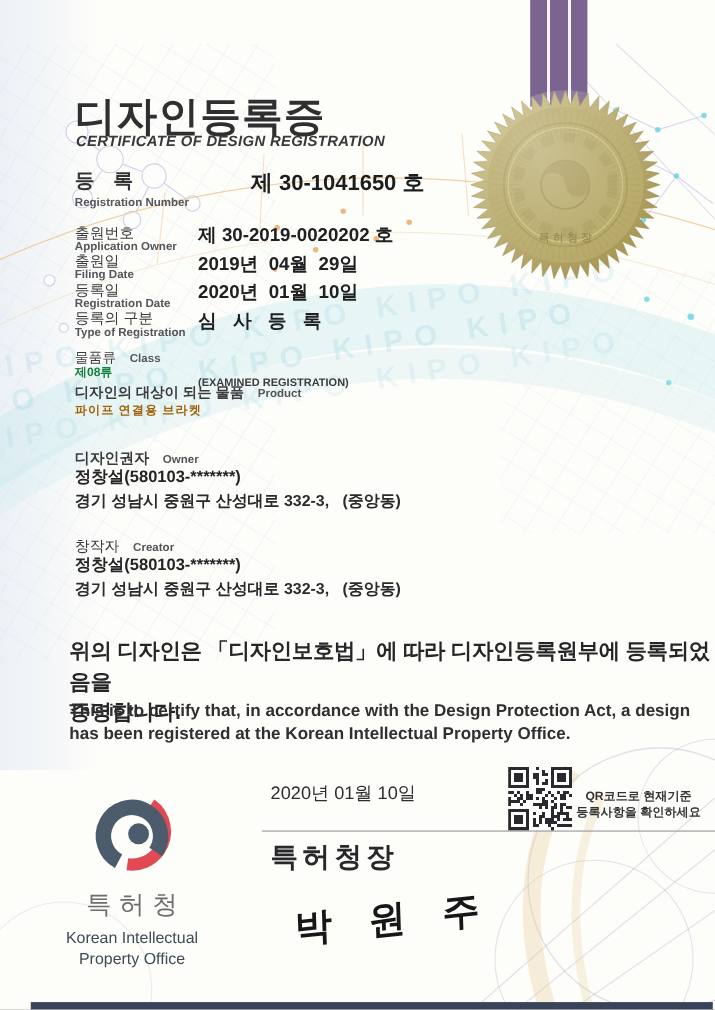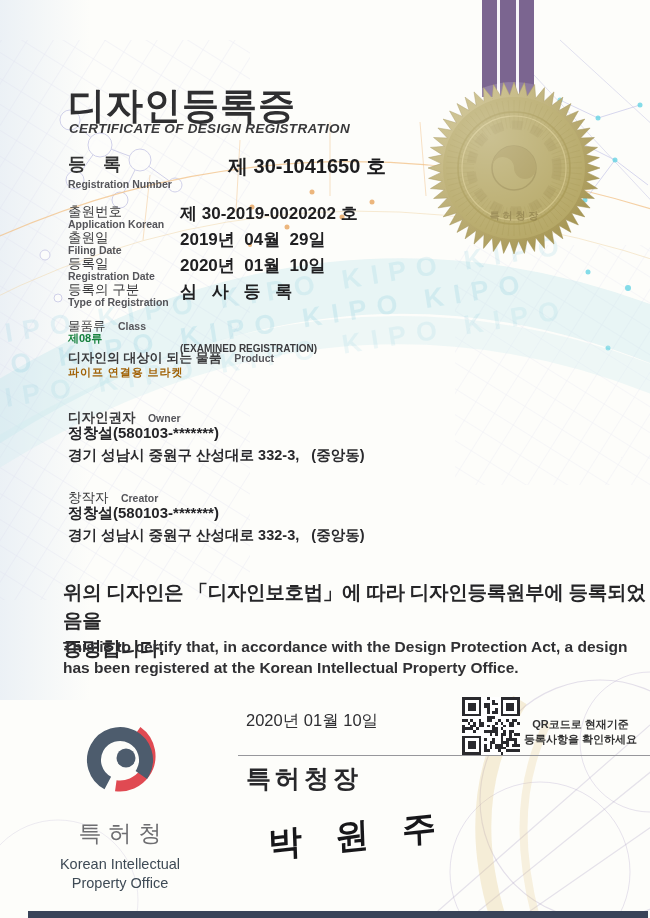--- a/index.html
+++ b/index.html
@@ -27,21 +27,21 @@
   .addr{font-size:14.5px;font-weight:600;color:#2a2a2d;}
   .stmt-ko{font-size:19.5px;font-weight:600;color:#262628;line-height:28px;white-space:pre-line;letter-spacing:-.3px;width:600px;}
   .stmt-en{font-size:15.5px;font-weight:700;color:#303033;line-height:21px;white-space:pre-line;width:600px;}
   .date{font-size:16.5px;font-weight:500;color:#2e2e31;}
   .qr-cap{font-size:11px;font-weight:700;color:#333;line-height:15px;white-space:pre-line;text-align:center;}
   .divider{position:absolute;left:238px;top:755px;width:412px;height:1px;background:#97979b;}
   .comm-ko{font-size:25px;font-weight:700;color:#28282b;letter-spacing:4px;}
   .comm-en{font-size:12.5px;font-weight:700;color:#2d2d30;line-height:16px;white-space:pre-line;}
   .sig{font-size:34px;font-weight:600;color:#17171a;letter-spacing:12px;transform:rotate(-6deg) skewX(-4deg);transform-origin:left center;}
   .logo-wrap{position:absolute;left:40px;top:718px;width:160px;text-align:center;}
-  .logo-ko{font-size:23px;font-weight:500;color:#6e6e71;letter-spacing:7px;margin-top:16px;padding-left:7px;}
+  .logo-ko{font-size:23px;font-weight:500;color:#6e6e71;letter-spacing:7px;margin-top:4px;padding-left:7px;}
   .logo-en{font-size:14.5px;font-weight:500;color:#3e4a55;line-height:19px;white-space:pre-line;margin-top:6px;}
   .bottom-bar{position:absolute;left:28px;top:911px;width:620px;height:7px;background:#3a4459;}
 </style>
 </head>
 <body>
 
 <div class="page">
 
   <div class="leftTint"></div>
   <svg class="bg" width="650" height="918" viewBox="0 0 650 918">
@@ -220,21 +220,21 @@
   <div class="content">
 
     <div class="abs title" style="left:68px;top:81px;">디자인등록증</div>
     <div class="abs subtitle" style="left:69px;top:121px;font-style:italic;">CERTIFICATE OF DESIGN REGISTRATION</div>
 
     <div class="abs reg-ko" style="left:68px;top:152px;">등 록</div>
     <div class="abs lab-en" style="left:68px;top:178px;">Registration Number</div>
     <div class="abs reg-val" style="left:192px;top:153px;margin-left:36px;">제 30-1041650 호</div>
 
     <div class="abs lab-ko" style="left:68px;top:203px;">출원번호</div>
-    <div class="abs lab-en" style="left:68px;top:218px;">Application Korean</div>
+    <div class="abs lab-en" style="left:68px;top:218px;">Application Owner</div>
     <div class="abs val" style="left:180px;top:202px;">제 30-2019-0020202 호</div>
 
     <div class="abs lab-ko" style="left:68px;top:229px;">출원일</div>
     <div class="abs lab-en" style="left:68px;top:244px;">Filing Date</div>
     <div class="abs val" style="left:180px;top:228px;">2019년  04월  29일</div>
 
     <div class="abs lab-ko" style="left:68px;top:255px;">등록일</div>
     <div class="abs lab-en" style="left:68px;top:270px;">Registration Date</div>
     <div class="abs val" style="left:180px;top:254px;">2020년  01월  10일</div>
 

